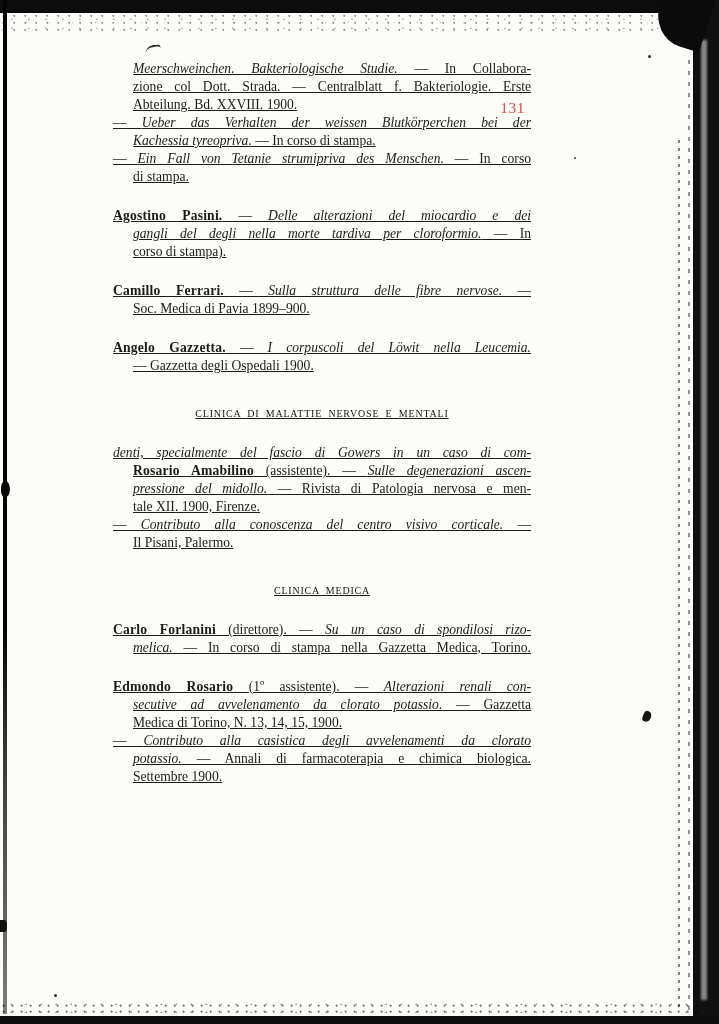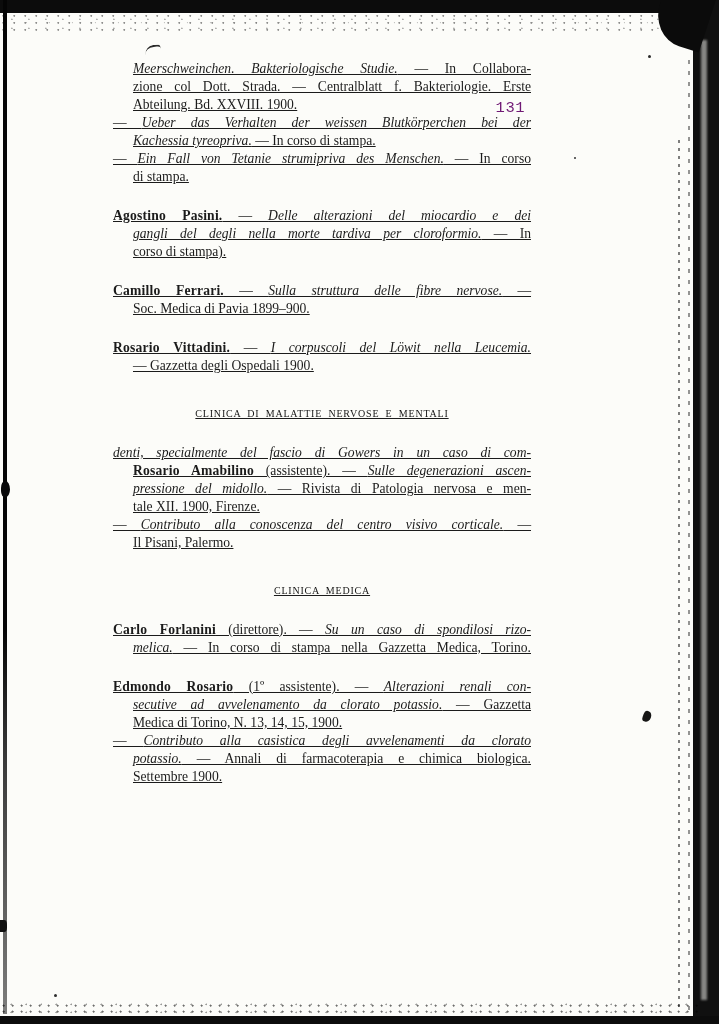--- a/index.html
+++ b/index.html
@@ -38,21 +38,21 @@
   .band-bottom{position:absolute;left:0;top:1016px;width:719px;height:8px;background:#0c0c0c;}
   .mark-curve{position:absolute;left:145px;top:45px;width:16px;height:8px;
     border-top:2px solid #2a2a2a;border-top-left-radius:9px;border-top-right-radius:4px;transform:rotate(-6deg);}
   .mark-blob{position:absolute;left:643px;top:711px;width:8px;height:11px;background:#161616;border-radius:45% 55% 60% 40%;transform:rotate(20deg);}
   .mark-dot-a{position:absolute;left:54px;top:994px;width:3px;height:3px;background:#2e2e2e;border-radius:50%;}
   .mark-dot-b{position:absolute;left:574px;top:157px;width:2px;height:2px;background:#333;border-radius:50%;}
   .mark-dot-c{position:absolute;left:648px;top:55px;width:3px;height:3px;background:#2a2a2a;border-radius:50%;}
   
   .pagenum{
     position:absolute;left:113px;top:99px;width:412px;
-    text-align:right;font-size:15.5px;letter-spacing:.5px;color:#701a75;font-family:Liberation Mono, monospace;
+    text-align:right;font-size:15.5px;letter-spacing:.5px;color:#ef4444;
   }
   .column{
     position:absolute;left:113px;top:0;width:418px;
     padding-top:60px;
     font-size:13.6px;line-height:18px;text-decoration:underline;
   }
   .block{padding-left:20px;margin-top:21px;}
   .block.cont{margin-top:0;}
   .line{text-align:justify;text-justify:inter-word;color:#1b1b1b;}
   .line.j{text-align-last:justify;}
@@ -106,21 +106,21 @@
       <div class="block hang">
         <div class="line j"><span class="s-b">Agostino Pasini.</span><span class="s-r"> — </span><span class="s-i">Delle alterazioni del miocardio e dei</span></div>
         <div class="line j"><span class="s-i">gangli del degli nella morte tardiva per cloroformio.</span><span class="s-r"> — In</span></div>
         <div class="line"><span class="s-r">corso di stampa).</span></div>
       </div>
       <div class="block hang">
         <div class="line j"><span class="s-b">Camillo Ferrari.</span><span class="s-r"> — </span><span class="s-i">Sulla struttura delle fibre nervose.</span><span class="s-r"> —</span></div>
         <div class="line"><span class="s-r">Soc. Medica di Pavia 1899–900.</span></div>
       </div>
       <div class="block hang">
-        <div class="line j"><span class="s-b">Rosario Vittadini.</span><span class="s-r"> — </span><span class="s-i">I corpuscoli del Löwit nella Leucemia.</span></div>
+        <div class="line j"><span class="s-b">Angelo Gazzetta.</span><span class="s-r"> — </span><span class="s-i">I corpuscoli del Löwit nella Leucemia.</span></div>
         <div class="line"><span class="s-r">— Gazzetta degli Ospedali 1900.</span></div>
       </div>
       <div class="heading">CLINICA DI MALATTIE NERVOSE E MENTALI</div>
       <div class="block hang">
         <div class="line j"><span class="s-i">denti, specialmente del fascio di Gowers in un caso di com-</span></div>
         <div class="line j"><span class="s-b">Rosario Amabilino</span><span class="s-r"> (assistente). — </span><span class="s-i">Sulle degenerazioni ascen-</span></div>
         <div class="line j"><span class="s-i">pressione del midollo.</span><span class="s-r"> — Rivista di Patologia nervosa e men-</span></div>
         <div class="line"><span class="s-r">tale XII. 1900, Firenze.</span></div>
       </div>
       <div class="block hang cont">

